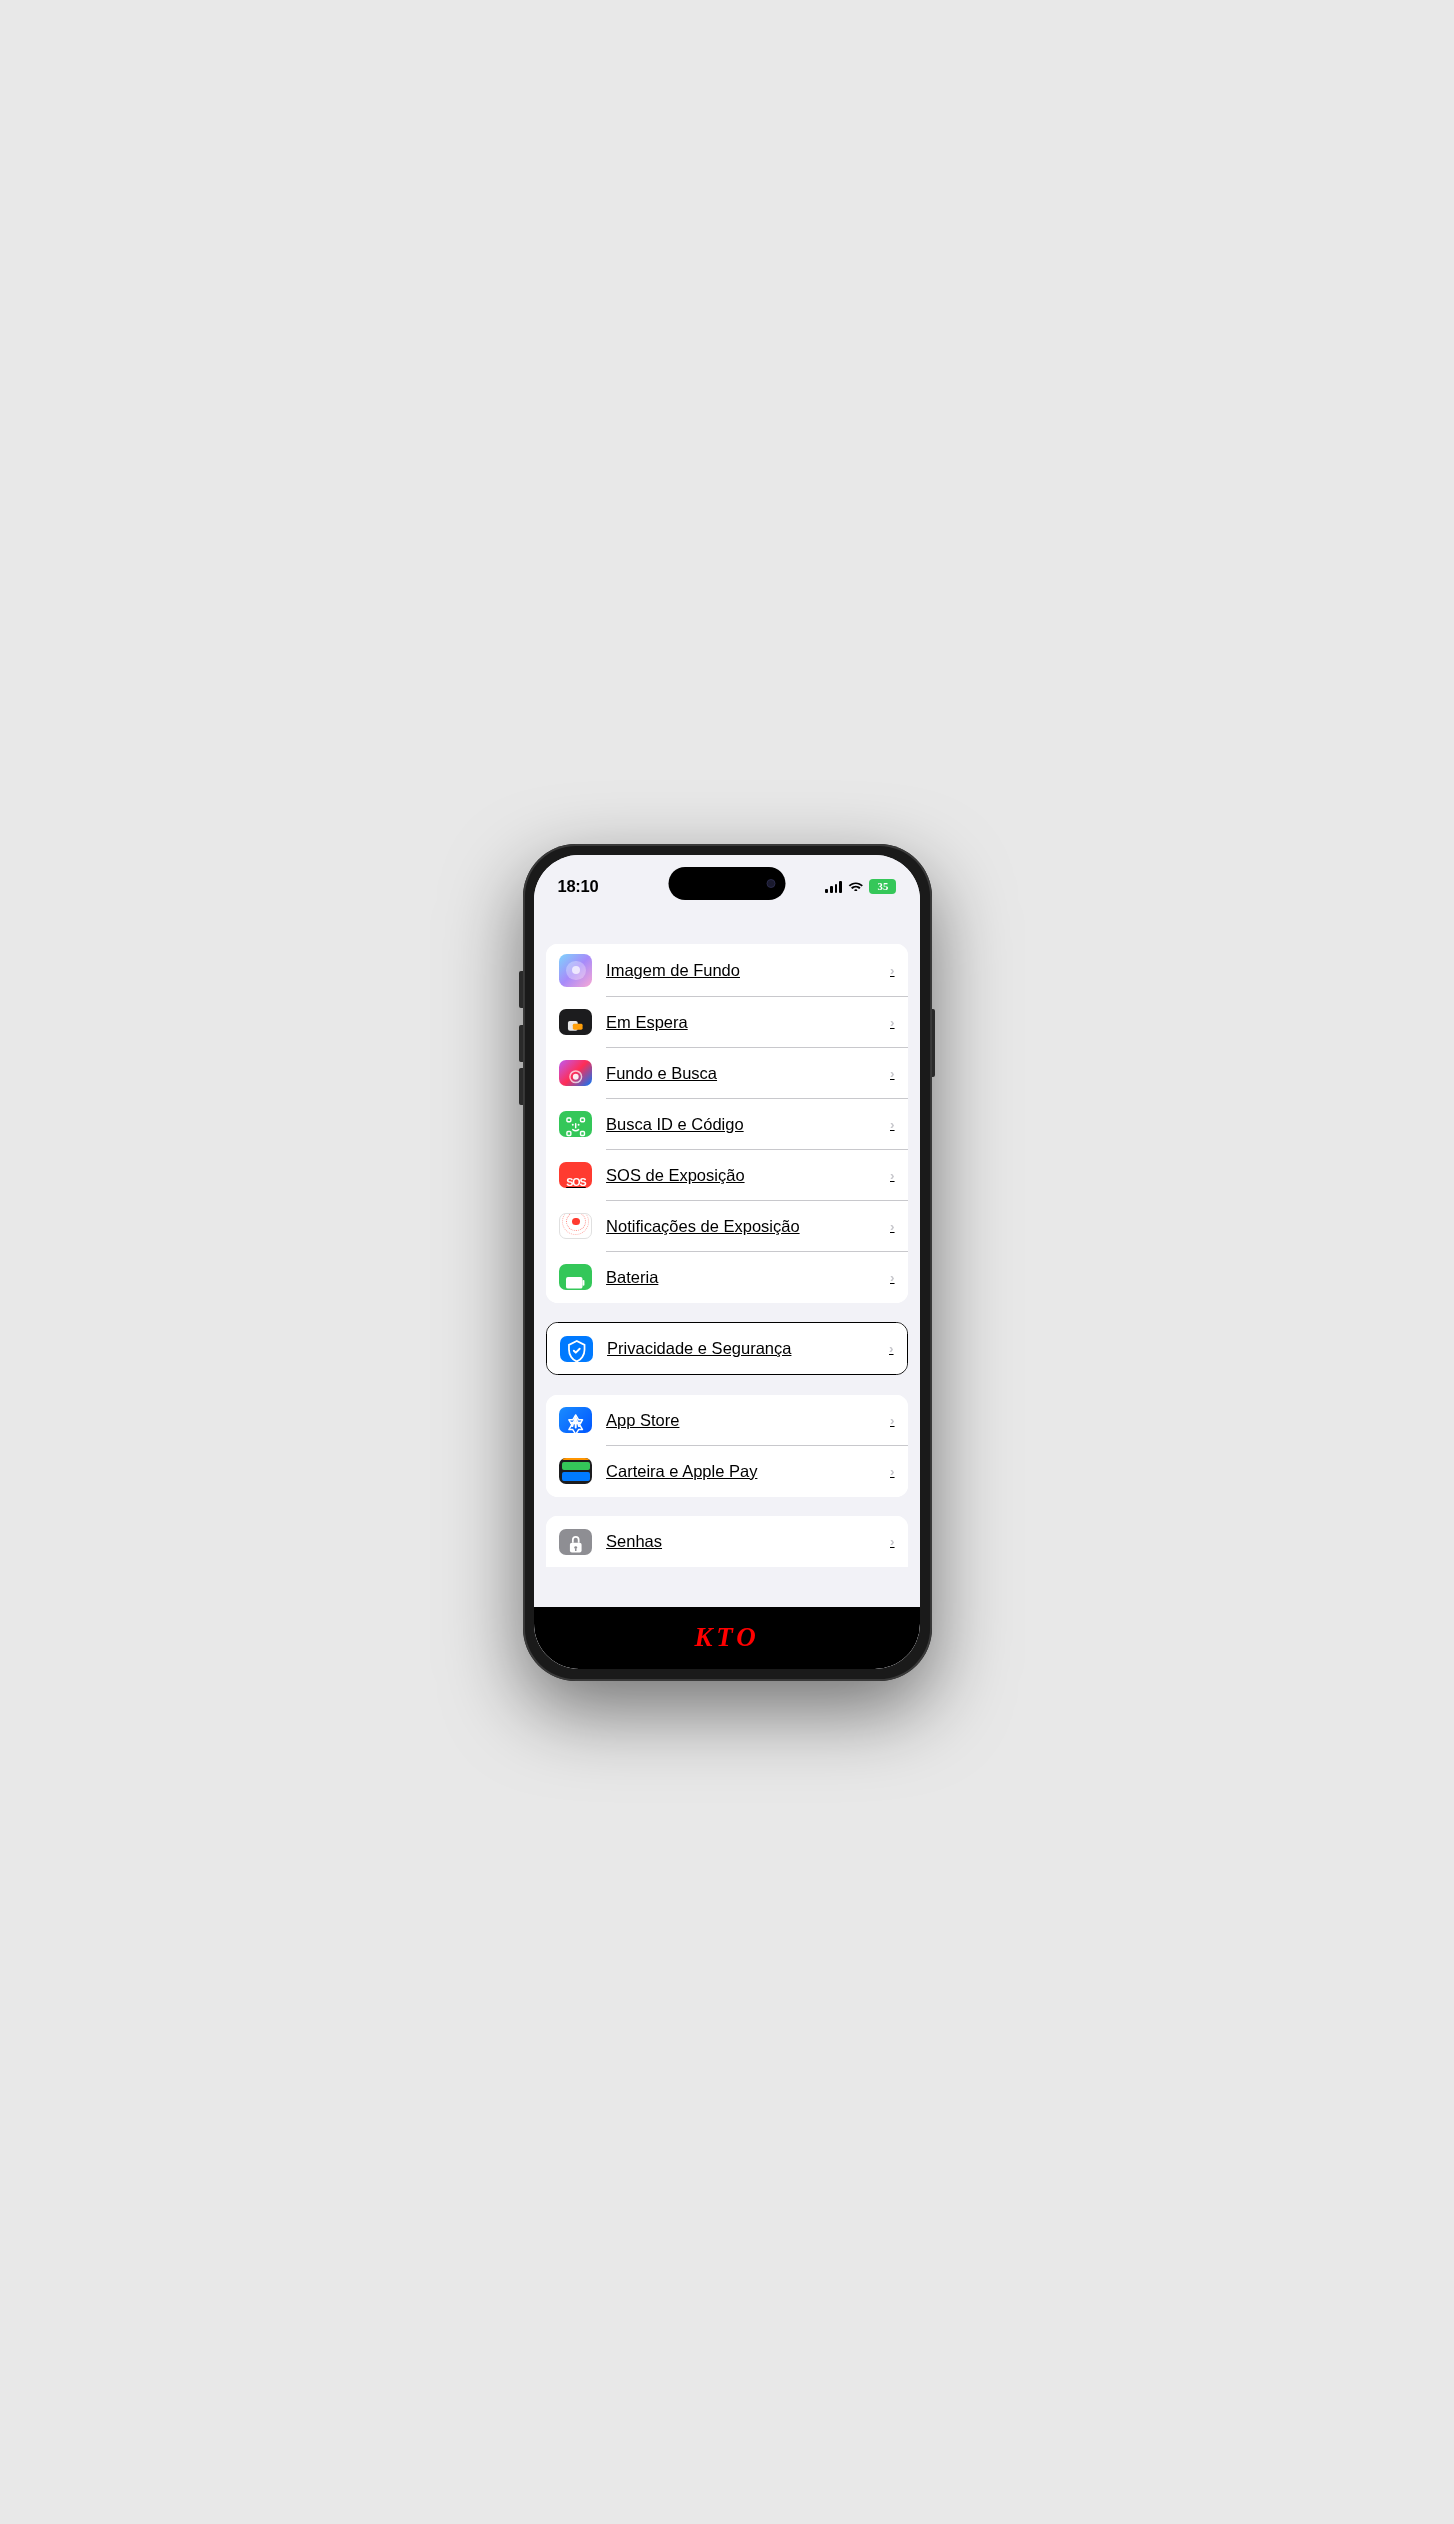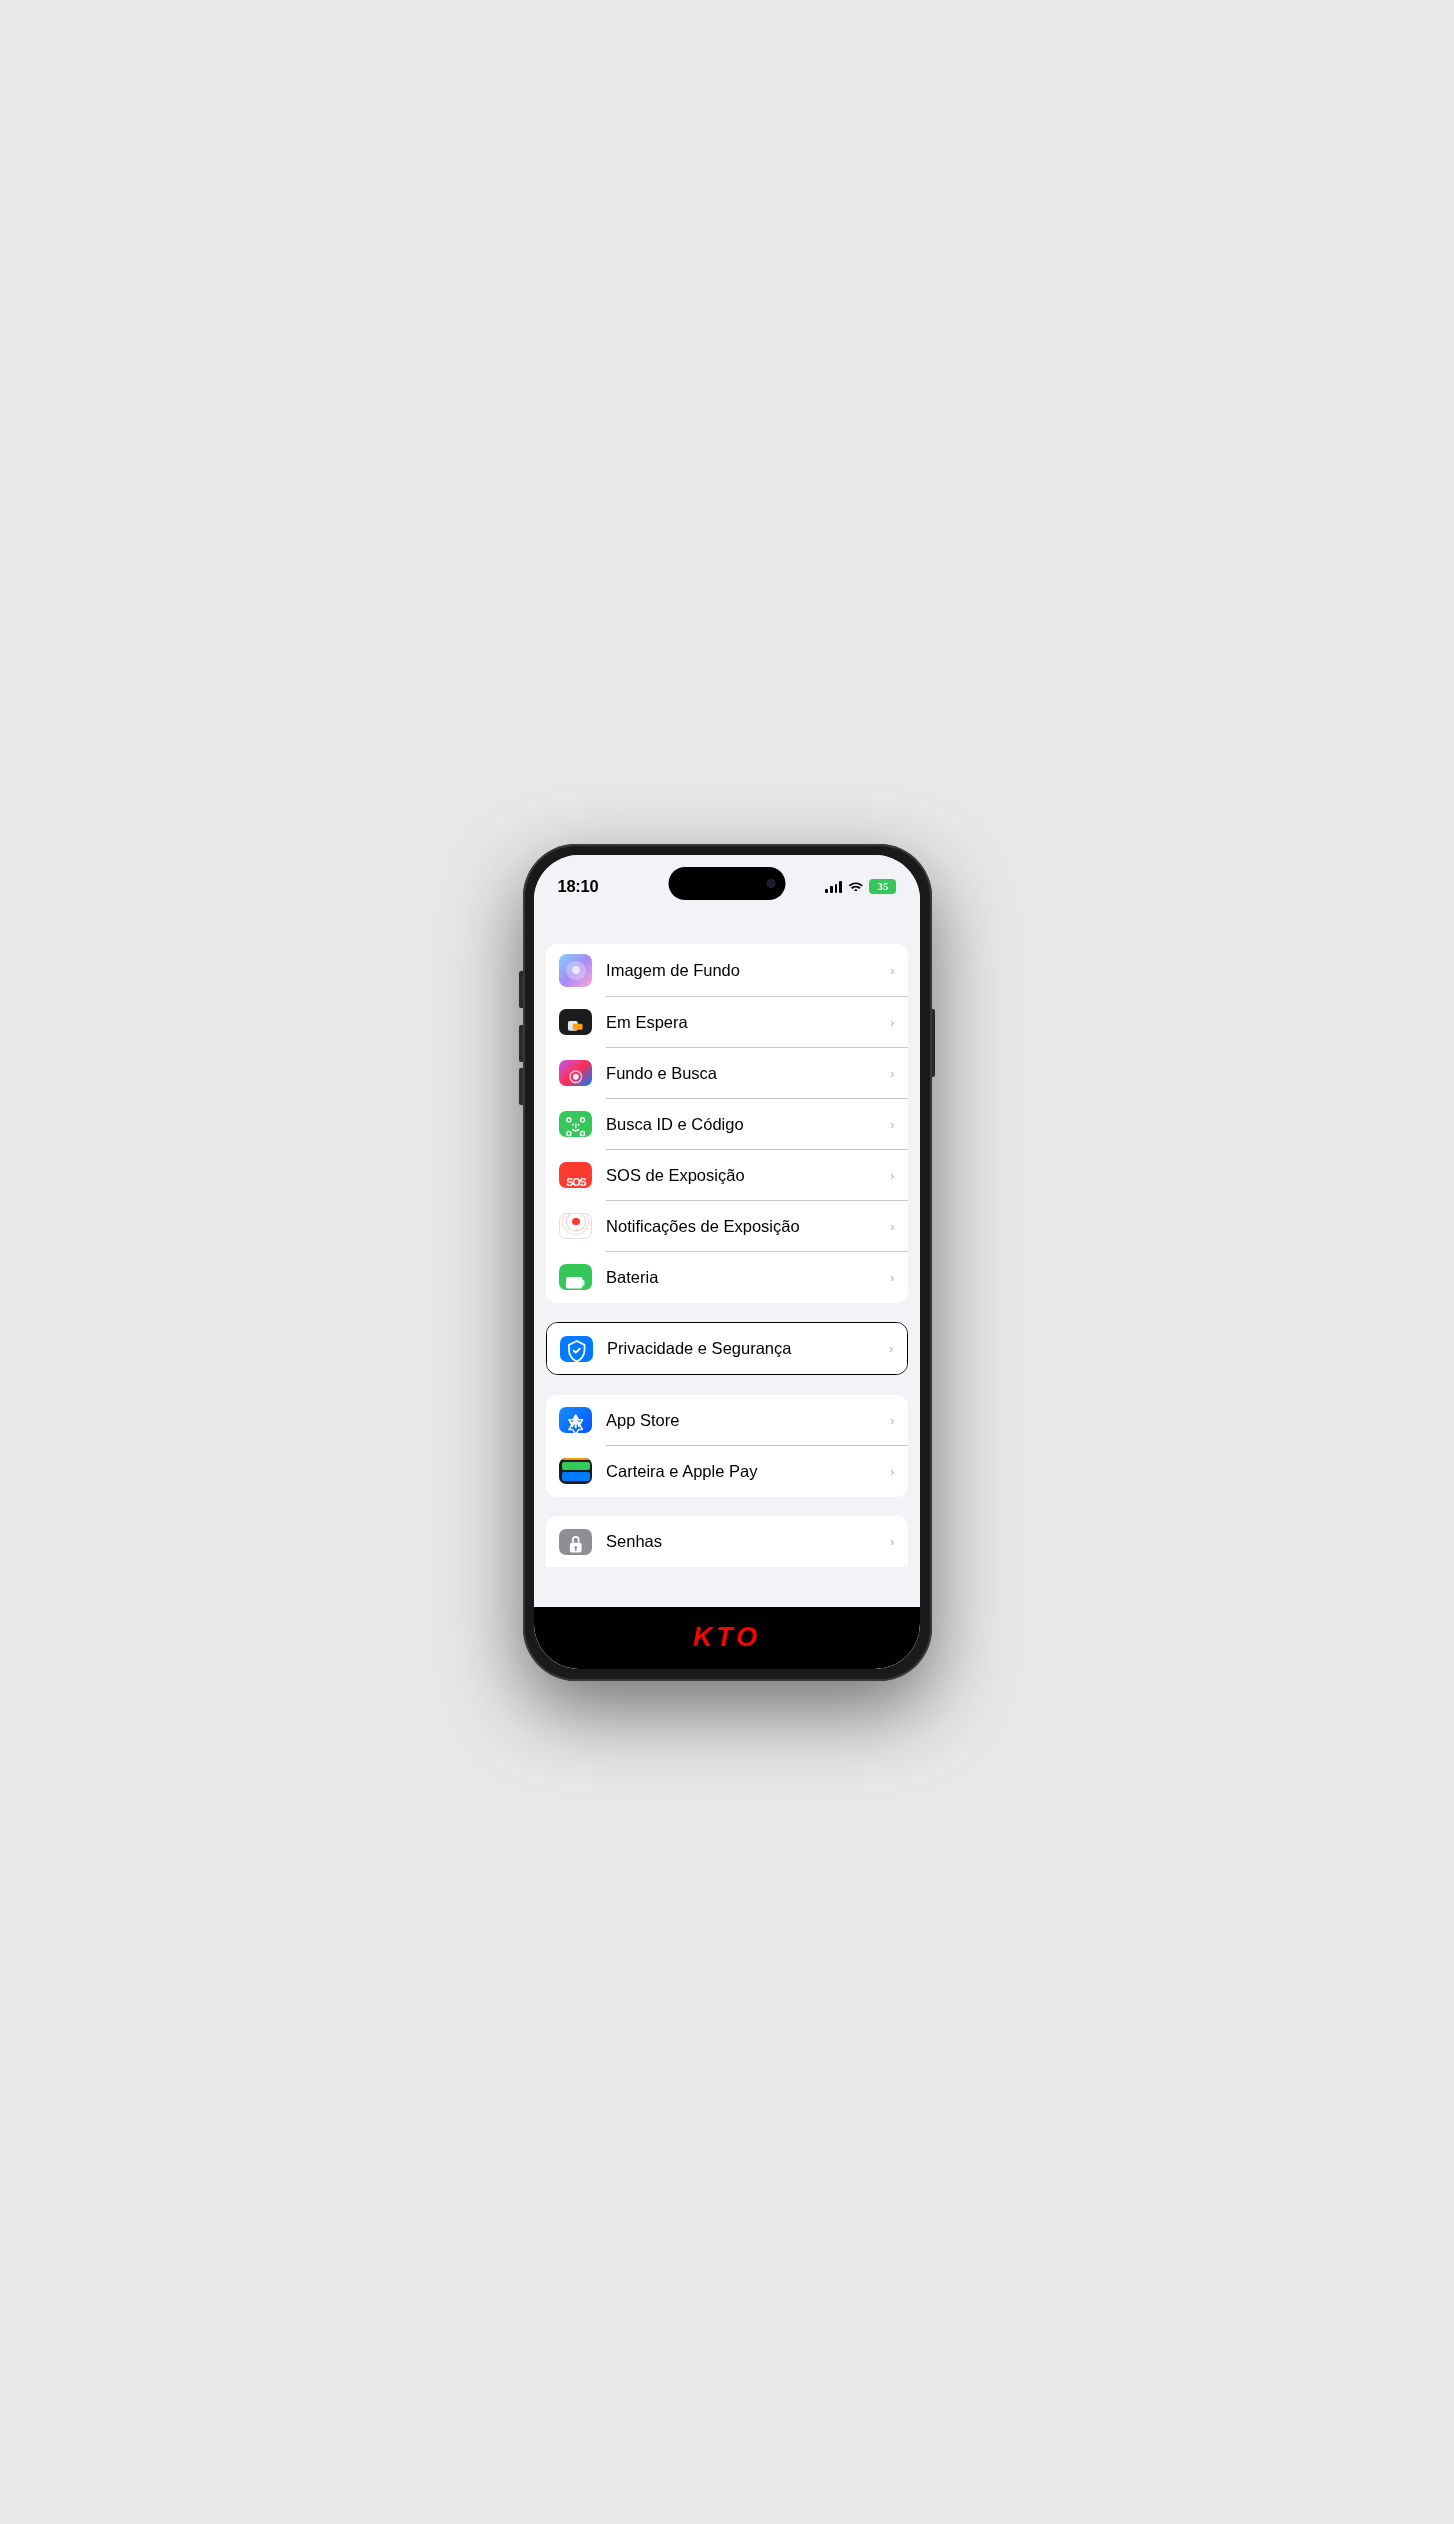--- a/index.html
+++ b/index.html
@@ -175,20 +175,21 @@
     }
 
     .settings-item {
       display: flex;
       align-items: center;
       padding: 9.7px 13.6px;
       background: #fff;
       position: relative;
       min-height: 51px;
       cursor: pointer;
+      text-decoration: underline;
     }
 
     .settings-item:not(:last-child)::after {
       content: '';
       position: absolute;
       bottom: 0;
       left: 60px;
       right: 0;
       height: 0.5px;
       background: #c8c8cc;
@@ -229,20 +230,21 @@
       text-align: center;
       border-radius: 0 0 45px 45px;
     }
 
     .kto-logo {
       font-size: 27px;
       font-weight: 900;
       color: #ff0000;
       letter-spacing: 3.9px;
       font-style: italic;
+      font-family: Liberation Serif, serif;
     }
 
     
     .wallpaper-icon {
       width: 33px;
       height: 33px;
       border-radius: 7.8px;
       background: linear-gradient(135deg, #7dd4fc, #a78bfa, #f9a8d4);
       display: flex;
       align-items: center;

